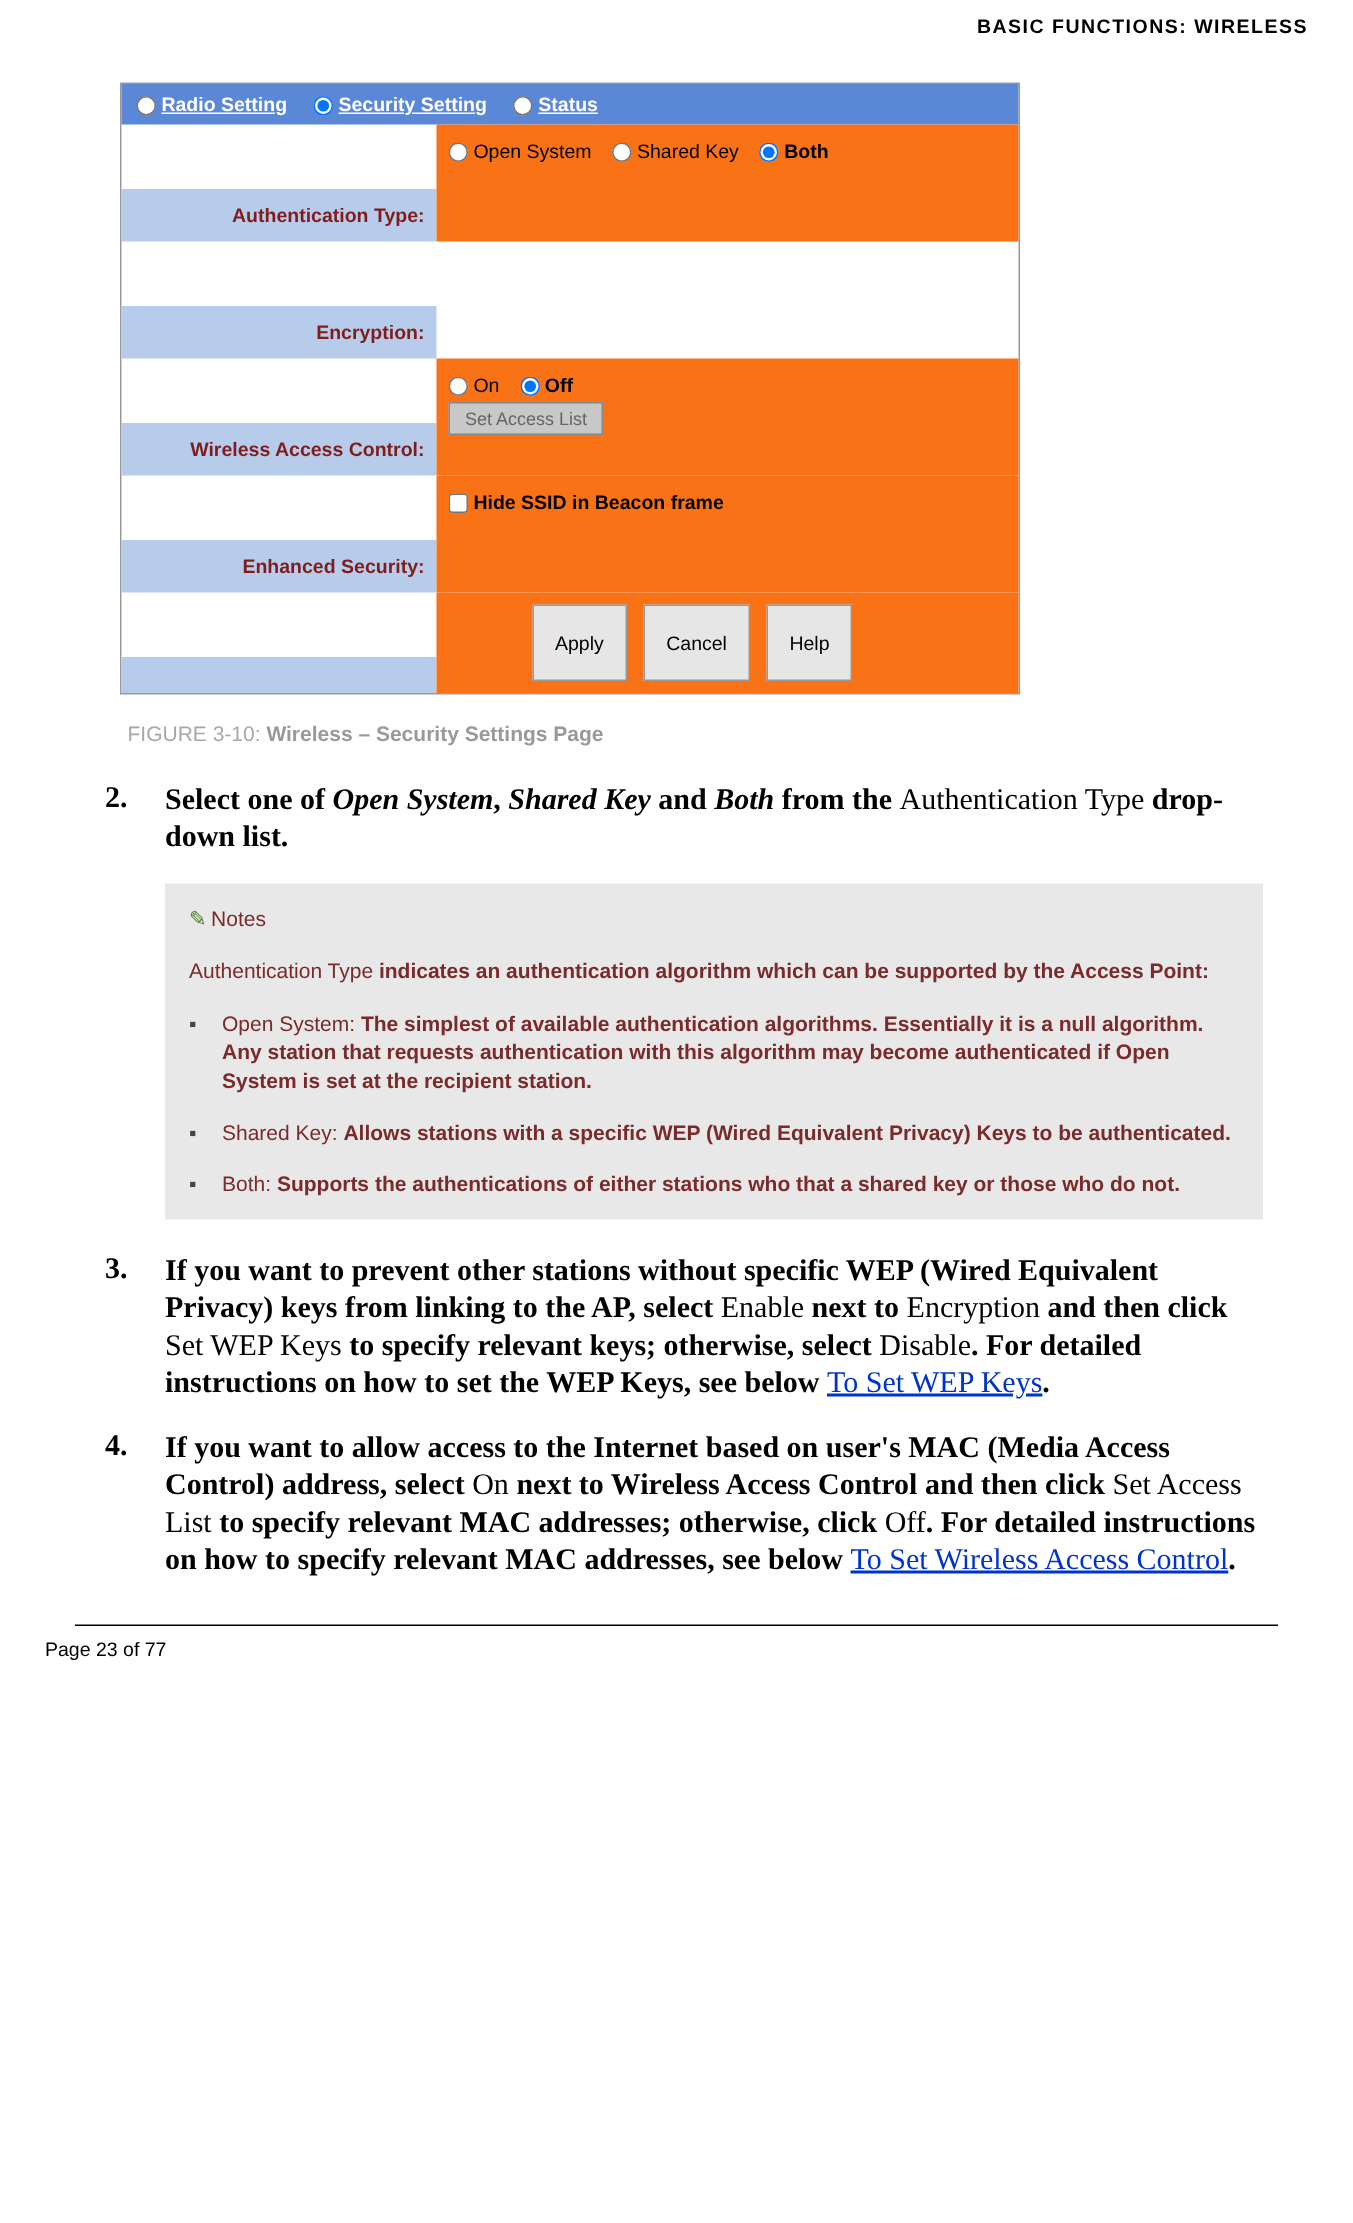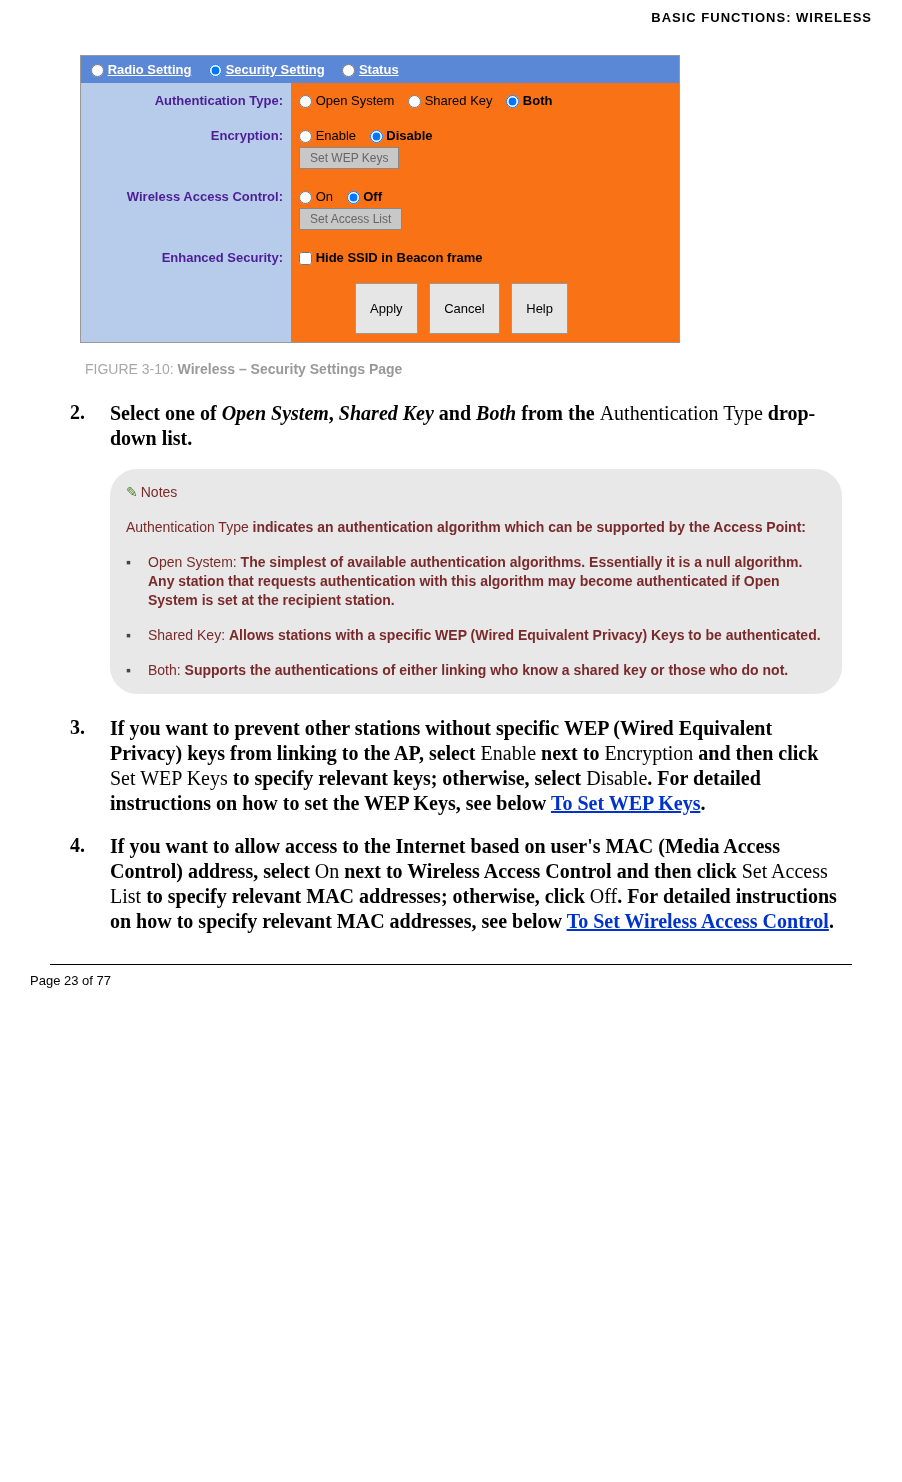--- a/index.html
+++ b/index.html
@@ -36,27 +36,28 @@
       font-family: Arial, sans-serif;
       font-size: 13px;
       font-weight: bold;
       text-align: left;
     }
     .top-tabs u { text-decoration: underline; }
     .form-row { display: flex; }
     .form-label-cell {
       width: 210px;
       background: #b7ccea;
-      color: #4c1d95;
+      color: #7f1d1d;
       font-family: Arial, sans-serif;
       font-size: 13px;
       font-weight: bold;
       text-align: right;
       padding: 10px 8px;
       border-right: 0;
+      margin-top: 43px;
     }
     .form-control-cell {
       flex: 1;
       background: #f97316;
       padding: 10px 8px;
       font-family: Arial, sans-serif;
       font-size: 13px;
     }
     .form-control-cell label { margin-right: 10px; font-weight: bold; }
     .gray-btn {
@@ -101,30 +102,29 @@
       width: 40px;
       flex-shrink: 0;
     }
     .step-body {
       font-family: 'Times New Roman', serif;
       font-size: 20px;
       line-height: 1.25;
     }
     .step-body .italic { font-style: italic; }
     .step-body .bold { font-weight: bold; }
-    .step-body a { color: #0033cc; text-decoration: underline; font-weight: bold; }
+    .step-body a { color: #0033cc; text-decoration: underline; font-weight: normal; }
     .notes-box {
       background: #e8e8e8;
       margin: 0 30px 22px 80px;
       padding: 14px 16px 14px 16px;
       font-family: Verdana, Arial, sans-serif;
       font-size: 14px;
       color: #7a2a2a;
       line-height: 1.35;
-      border-radius: 27px;
     }
     .notes-title { font-weight: normal; margin-bottom: 16px; }
     .notes-title .pencil { color: #4a7a2a; margin-right: 3px; }
     .notes-lead { font-weight: bold; margin-bottom: 16px; }
     .notes-lead .light { font-weight: normal; }
     .notes-item { display: flex; margin-bottom: 16px; }
     .notes-item:last-child { margin-bottom: 0; }
     .notes-bullet { width: 22px; flex-shrink: 0; color: #444; }
     .notes-item-body .light { font-weight: normal; }
     .notes-item-body { font-weight: bold; }
@@ -160,25 +160,20 @@
       <div class="form-label-cell">Authentication Type:</div>
       <div class="form-control-cell">
         <input type="radio" style=""> <label style="font-weight:normal;">Open System</label>
         <input type="radio" style=""> <label style="font-weight:normal;">Shared Key</label>
         <input type="radio" checked="" style=""> <label>Both</label>
       </div>
     </div>
 
     <div class="form-row">
       <div class="form-label-cell">Encryption:</div>
-      <div class="form-control-cell">
-        <input type="radio" style=""> <label style="font-weight:normal;">Enable</label>
-        <input type="radio" checked="" style=""> <label>Disable</label><br>
-        <button class="gray-btn">Set WEP Keys</button>
-      </div>
     </div>
 
     <div class="form-row">
       <div class="form-label-cell">Wireless Access Control:</div>
       <div class="form-control-cell">
         <input type="radio" style=""> <label style="font-weight:normal;">On</label>
         <input type="radio" checked="" style=""> <label>Off</label><br>
         <button class="gray-btn">Set Access List</button>
       </div>
     </div>
@@ -218,21 +213,21 @@
   <div class="notes-item">
     <div class="notes-bullet">▪</div>
     <div class="notes-item-body"><span class="light">Open System: </span><span>The simplest of available authentication algorithms. Essentially it is a null algorithm. Any station that requests authentication with this algorithm may become authenticated if Open System is set at the recipient station.</span></div>
   </div>
   <div class="notes-item">
     <div class="notes-bullet">▪</div>
     <div class="notes-item-body"><span class="light">Shared Key: </span><span>Allows stations with a specific WEP (Wired Equivalent Privacy) Keys to be authenticated.</span></div>
   </div>
   <div class="notes-item">
     <div class="notes-bullet">▪</div>
-    <div class="notes-item-body"><span class="light">Both: </span><span>Supports the authentications of either linking who know a shared key or those who do not.</span></div>
+    <div class="notes-item-body"><span class="light">Both: </span><span>Supports the authentications of either stations who that a shared key or those who do not.</span></div>
   </div>
 </div>
 
 <div class="step">
   <div class="step-num">3.</div>
   <div class="step-body">
     <span class="bold">If you want to prevent other stations without specific WEP (Wired Equivalent Privacy) keys from linking to the AP, select </span><span>Enable</span><span class="bold"> next to </span><span>Encryption</span><span class="bold"> and then click </span><span>Set WEP Keys</span><span class="bold"> to specify relevant keys; otherwise, select </span><span>Disable</span><span class="bold">. For detailed instructions on how to set the WEP Keys, see below </span><a href="#">To Set WEP Keys</a><span class="bold">.</span>
   </div>
 </div>
 

